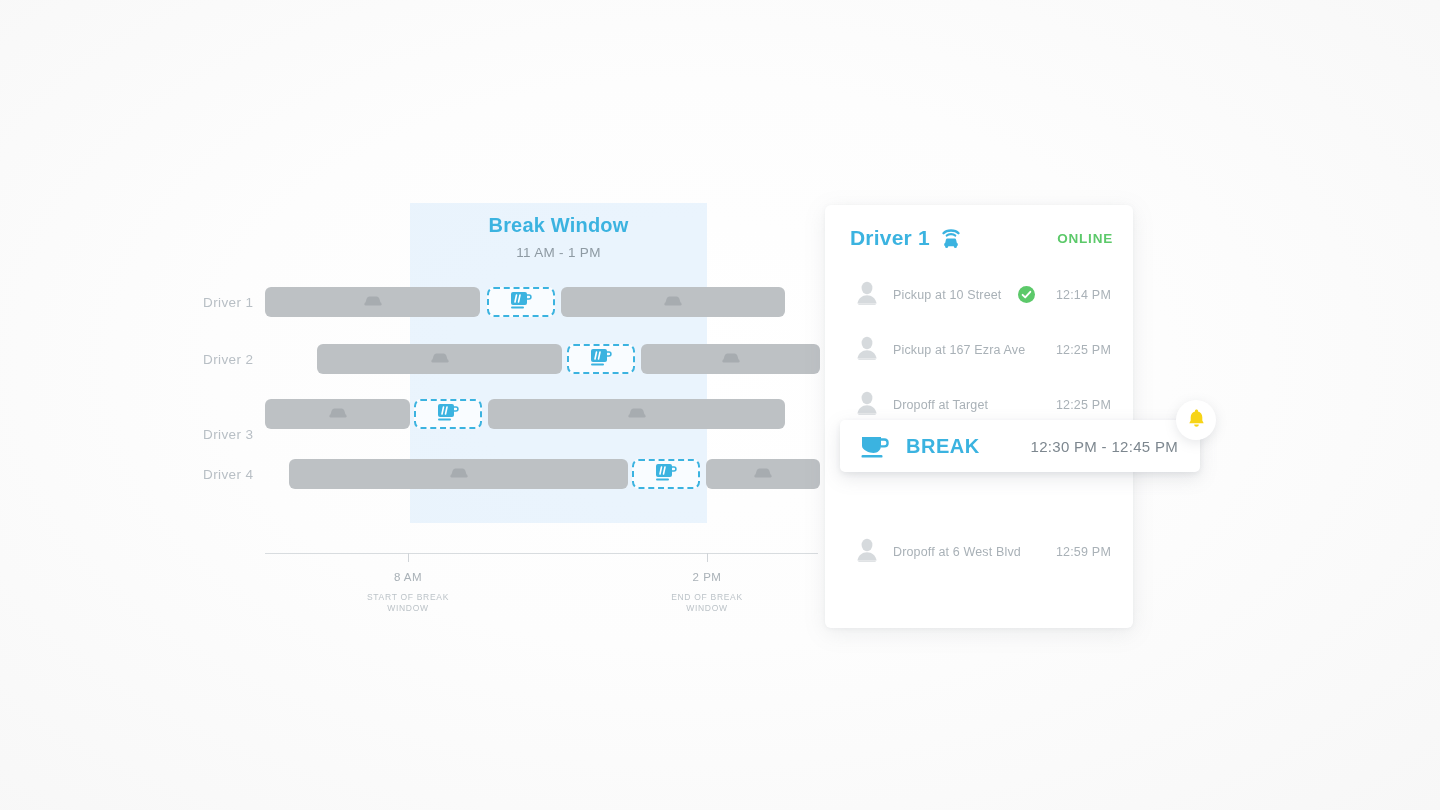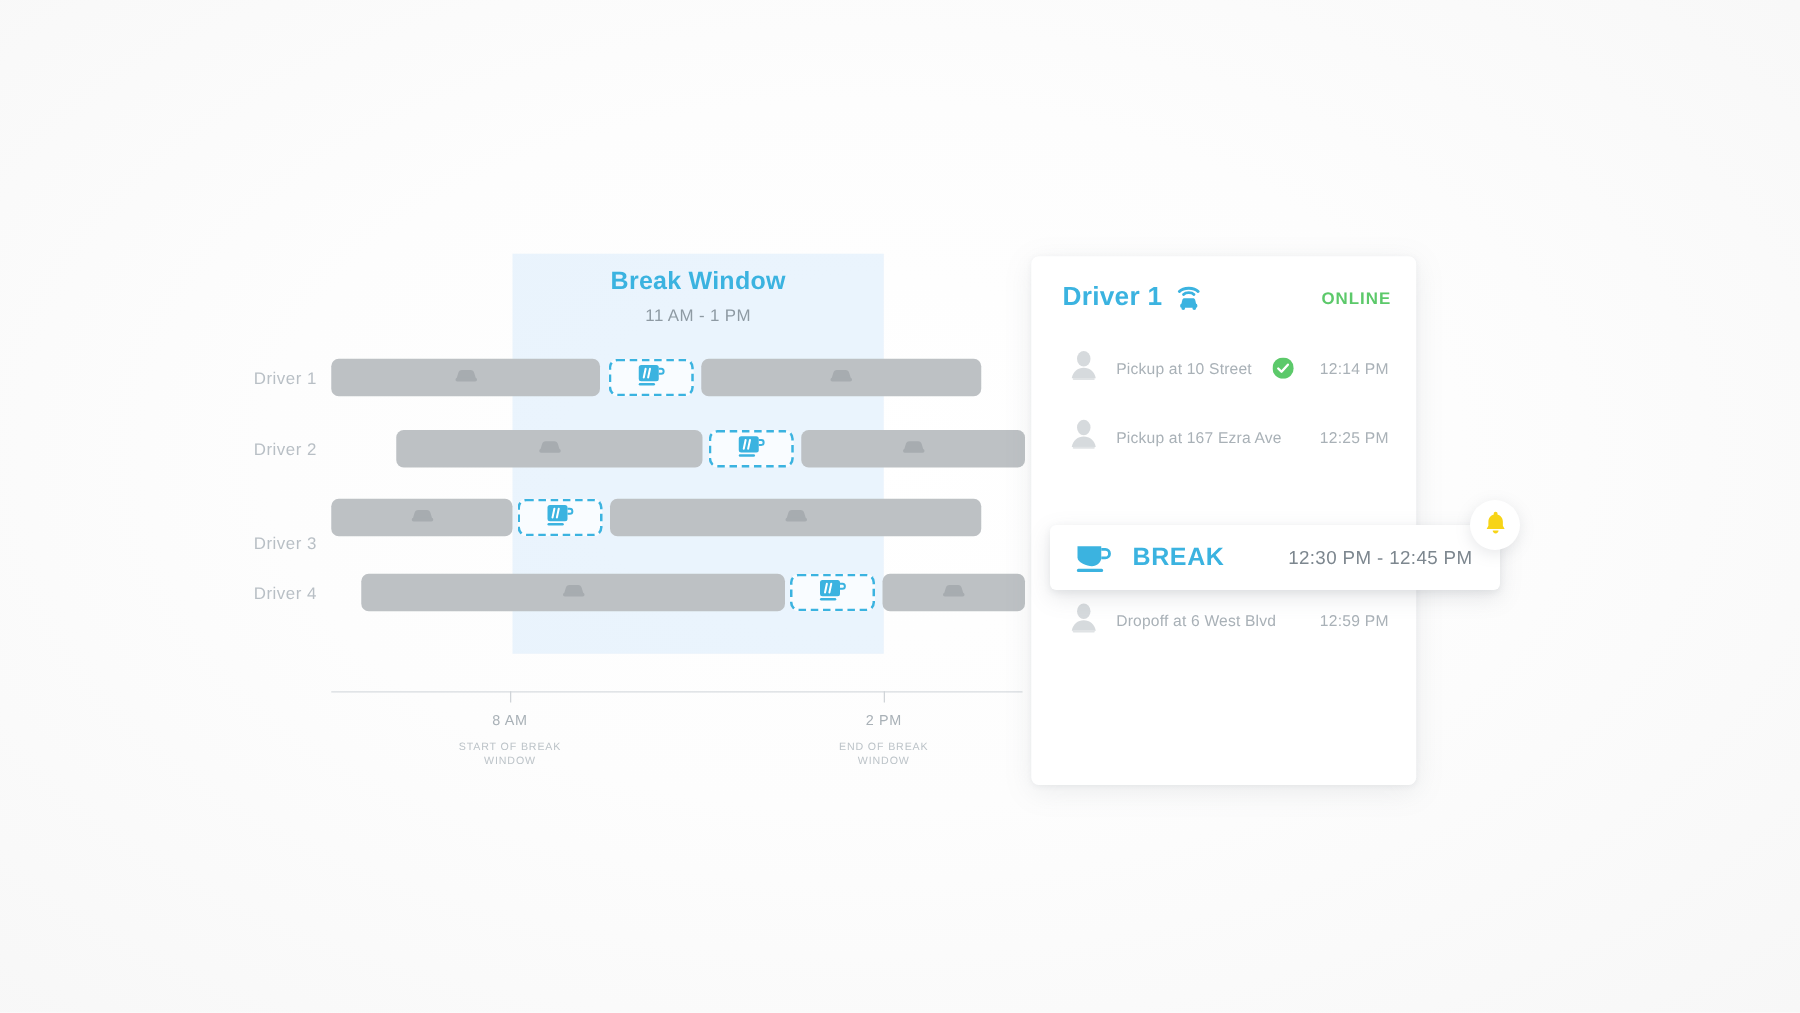--- a/index.html
+++ b/index.html
@@ -396,20 +396,29 @@
         </div>
         <div class="stop-row">
           <span class="avatar-ico"><svg width="24" height="26" viewBox="0 0 24 26">
               <ellipse cx="12" cy="8" rx="5.4" ry="6.2" fill="#c9ced2"></ellipse>
               <path d="M2.4 23.6 C3.4 18.2 7.2 15.2 12 15.2 C16.8 15.2 20.6 18.2 21.6 23.6 Z" fill="#c9ced2"></path>
               <rect x="3.2" y="23.4" width="17.6" height="1.5" rx="0.7" fill="#d6dadd"></rect>
             </svg></span>
           <span class="stop-text">Pickup at 167 Ezra Ave</span>
           <span class="stop-time no-check">12:25 PM</span>
         </div>
+        <div class="stop-row">
+          <span class="avatar-ico"><svg width="24" height="26" viewBox="0 0 24 26">
+              <ellipse cx="12" cy="8" rx="5.4" ry="6.2" fill="#c9ced2"></ellipse>
+              <path d="M2.4 23.6 C3.4 18.2 7.2 15.2 12 15.2 C16.8 15.2 20.6 18.2 21.6 23.6 Z" fill="#c9ced2"></path>
+              <rect x="3.2" y="23.4" width="17.6" height="1.5" rx="0.7" fill="#d6dadd"></rect>
+            </svg></span>
+          <span class="stop-text">Dropoff at Target</span>
+          <span class="stop-time no-check">12:25 PM</span>
+        </div>
         <div class="spacer-row"></div>
         <div class="stop-row">
           <span class="avatar-ico"><svg width="24" height="26" viewBox="0 0 24 26">
               <ellipse cx="12" cy="8" rx="5.4" ry="6.2" fill="#c9ced2"></ellipse>
               <path d="M2.4 23.6 C3.4 18.2 7.2 15.2 12 15.2 C16.8 15.2 20.6 18.2 21.6 23.6 Z" fill="#c9ced2"></path>
               <rect x="3.2" y="23.4" width="17.6" height="1.5" rx="0.7" fill="#d6dadd"></rect>
             </svg></span>
           <span class="stop-text">Dropoff at 6 West Blvd</span>
           <span class="stop-time no-check">12:59 PM</span>
         </div>

